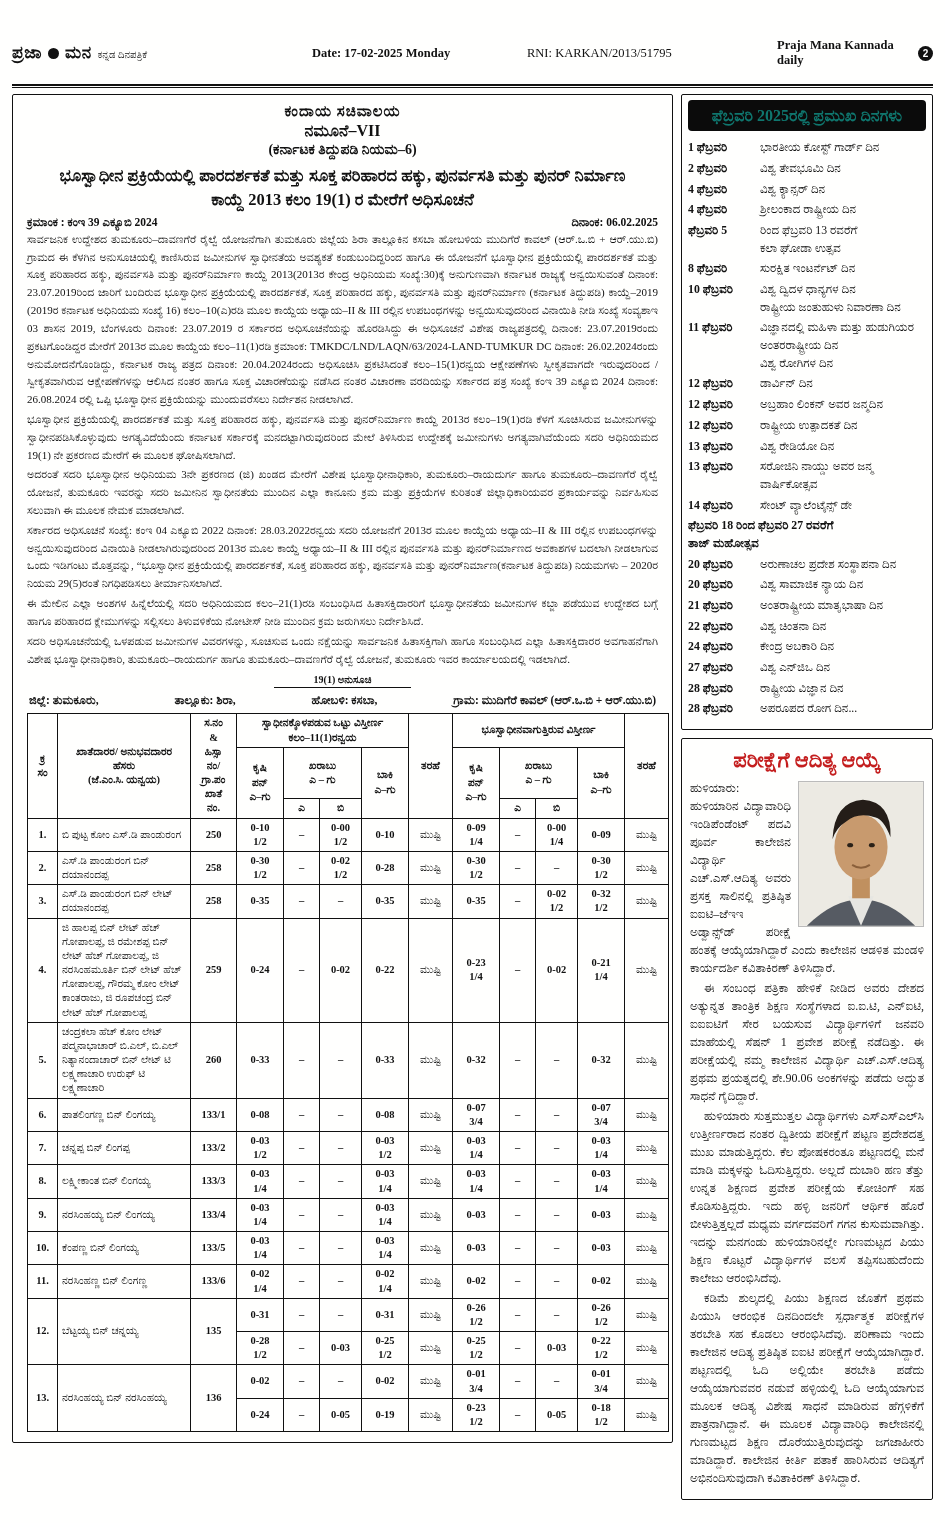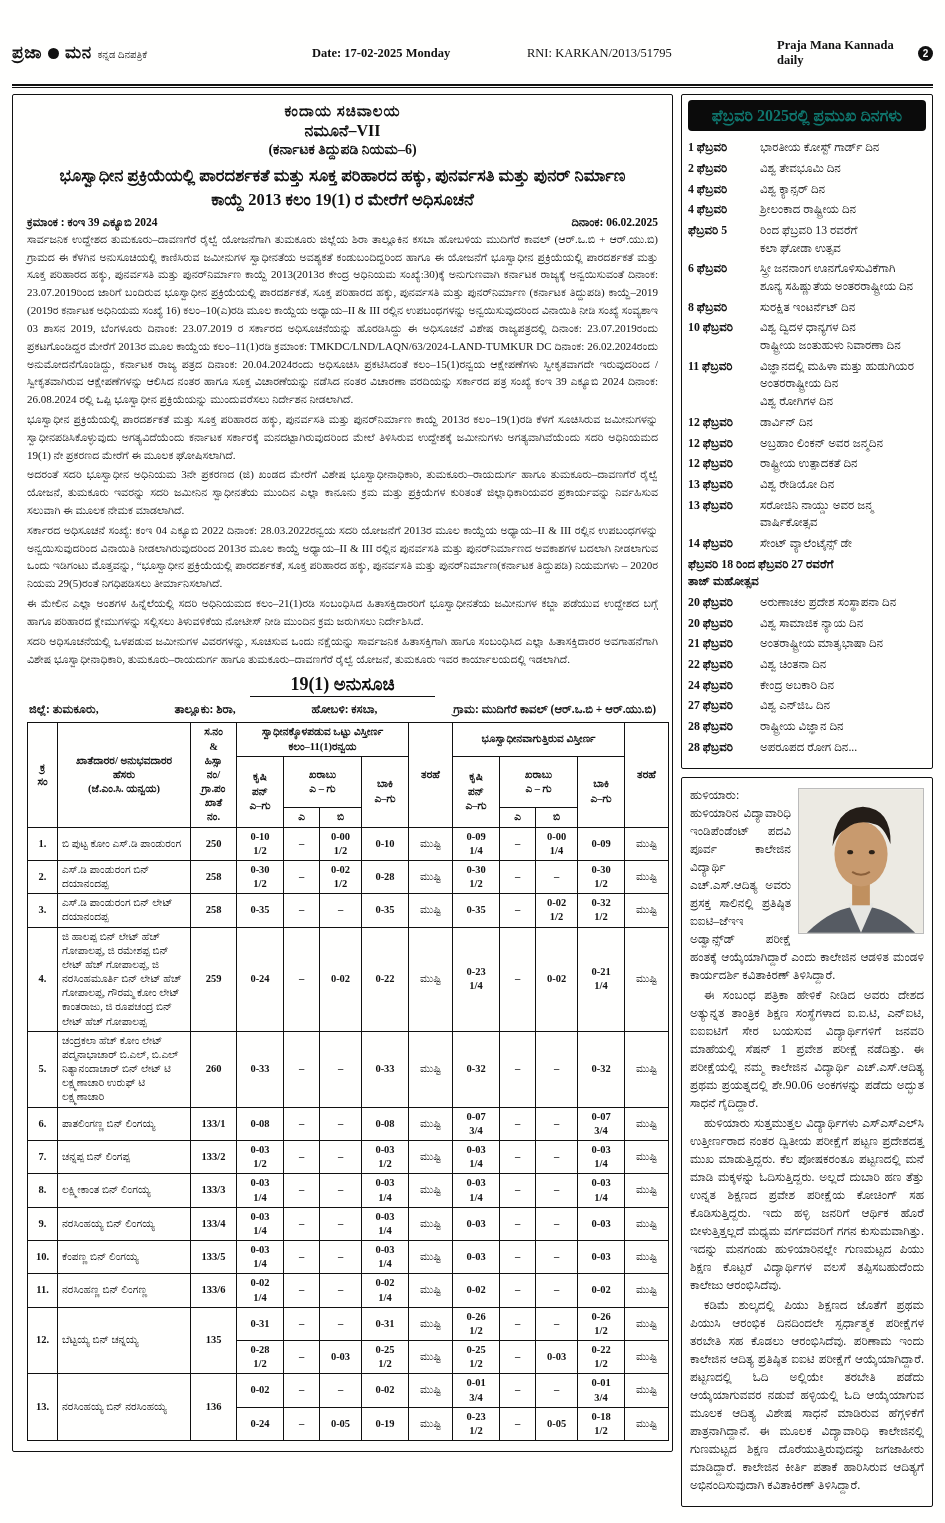--- a/index.html
+++ b/index.html
@@ -27,21 +27,21 @@
   
   .notice-box { border:1.5px solid #111; border-radius:2px; padding:8px 14px 10px; }
   .n-center { text-align:center; }
   .n-dept { font-size:15px; font-weight:bold; letter-spacing:1px; }
   .n-form { font-size:16px; font-weight:bold; margin-top:2px; }
   .n-rule { font-size:14px; font-weight:bold; margin-top:2px; }
   .n-title { font-size:16.5px; font-weight:bold; line-height:1.45; margin:6px 30px 4px; }
   .kv-line { display:flex; justify-content:space-between; font-size:11.5px; font-weight:bold; margin:4px 0 2px; }
   .para { font-size:11px; line-height:1.62; text-align:justify; margin-bottom:2px; }
 
-  .schedule-title { text-align:center; font-weight:bold; font-size:18px; margin-top:6px; }
+  .schedule-title { text-align:center; font-weight:bold; font-size:10px; margin-top:6px; }
   .schedule-title span { display:inline-block; border-bottom:1.5px solid #111; padding:0 40px 1px; }
   .district-line { display:flex; justify-content:space-between; font-weight:bold; font-size:11.5px; margin:6px 2px 6px; }
 
   
   table.schedule { width:100%; border-collapse:collapse; table-layout:fixed; }
   .schedule th, .schedule td { border:1px solid #111; font-size:10.5px; padding:2px 1px; text-align:center; vertical-align:middle; white-space:pre-line; line-height:1.35; }
   .schedule th { font-weight:bold; }
   .schedule td.cell-name { text-align:left; padding:2px 4px; }
   .schedule td.cell-num { font-family:"Liberation Serif",serif; font-weight:bold; }
   col.c-sl{width:30px;} col.c-name{width:133px;} col.c-sno{width:46px;}
@@ -458,25 +458,20 @@
             <div class="ev-row">
               <span class="ev-date">4 ಫೆಬ್ರವರಿ</span>
               <span class="ev-text">ಶ್ರೀಲಂಕಾದ ರಾಷ್ಟ್ರೀಯ ದಿನ</span>
             </div>
             <div class="ev-row">
               <span class="ev-date">ಫೆಬ್ರವರಿ 5</span>
               <span class="ev-text">ರಿಂದ ಫೆಬ್ರವರಿ 13 ರವರೆಗೆ
 ಕಲಾ ಘೋಡಾ ಉತ್ಸವ</span>
             </div>
             <div class="ev-row">
-              <span class="ev-date">6 ಫೆಬ್ರವರಿ</span>
-              <span class="ev-text">ಸ್ತ್ರೀ ಜನನಾಂಗ ಊನಗೊಳಿಸುವಿಕೆಗಾಗಿ
-ಶೂನ್ಯ ಸಹಿಷ್ಣುತೆಯ ಅಂತರರಾಷ್ಟ್ರೀಯ ದಿನ</span>
-            </div>
-            <div class="ev-row">
               <span class="ev-date">8 ಫೆಬ್ರವರಿ</span>
               <span class="ev-text">ಸುರಕ್ಷಿತ ಇಂಟರ್ನೆಟ್ ದಿನ</span>
             </div>
             <div class="ev-row">
               <span class="ev-date">10 ಫೆಬ್ರವರಿ</span>
               <span class="ev-text">ವಿಶ್ವ ದ್ವಿದಳ ಧಾನ್ಯಗಳ ದಿನ
 ರಾಷ್ಟ್ರೀಯ ಜಂತುಹುಳು ನಿವಾರಣಾ ದಿನ</span>
             </div>
             <div class="ev-row">
               <span class="ev-date">11 ಫೆಬ್ರವರಿ</span>
@@ -542,20 +537,21 @@
               <span class="ev-text">ರಾಷ್ಟ್ರೀಯ ವಿಜ್ಞಾನ ದಿನ</span>
             </div>
             <div class="ev-row">
               <span class="ev-date">28 ಫೆಬ್ರವರಿ</span>
               <span class="ev-text">ಅಪರೂಪದ ರೋಗ ದಿನ...</span>
             </div>
           </div>
       </div>
 
       <div class="articles-box">
+        <div class="art1-h2">ಪರೀಕ್ಷೆಗೆ ಆದಿತ್ಯ ಆಯ್ಕೆ</div>
         <div class="art-body">
           <svg class="photo-float" viewBox="0 0 126 146" role="img">
             <rect x="0" y="0" width="126" height="146" fill="#eceae3"></rect>
             <path d="M8,146 Q63,92 118,146 Z" fill="#565b63"></path>
             <polygon points="50,116 76,116 63,146" fill="#e6e6e2"></polygon>
             <rect x="54" y="96" width="18" height="22" fill="#c0905f"></rect>
             <ellipse cx="63" cy="66" rx="27" ry="33" fill="#c89a6e"></ellipse>
             <path d="M34,58 Q36,20 65,18 Q94,20 93,56 Q86,38 78,36 Q60,30 48,40 Q38,46 34,58 Z" fill="#241d18"></path>
             <ellipse cx="52" cy="64" rx="3" ry="2.2" fill="#2a2118"></ellipse>
             <ellipse cx="74" cy="64" rx="3" ry="2.2" fill="#2a2118"></ellipse>

